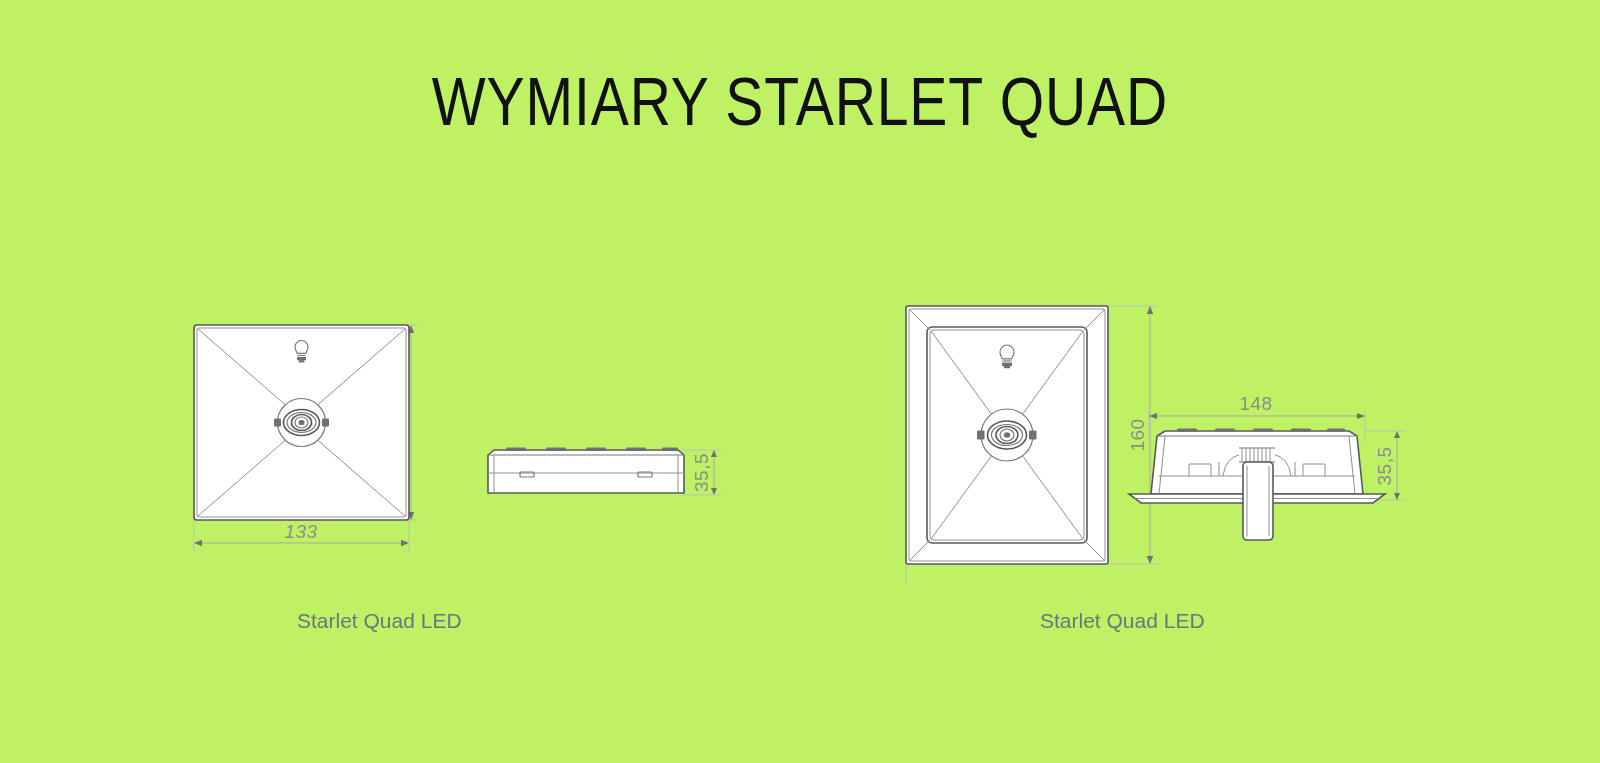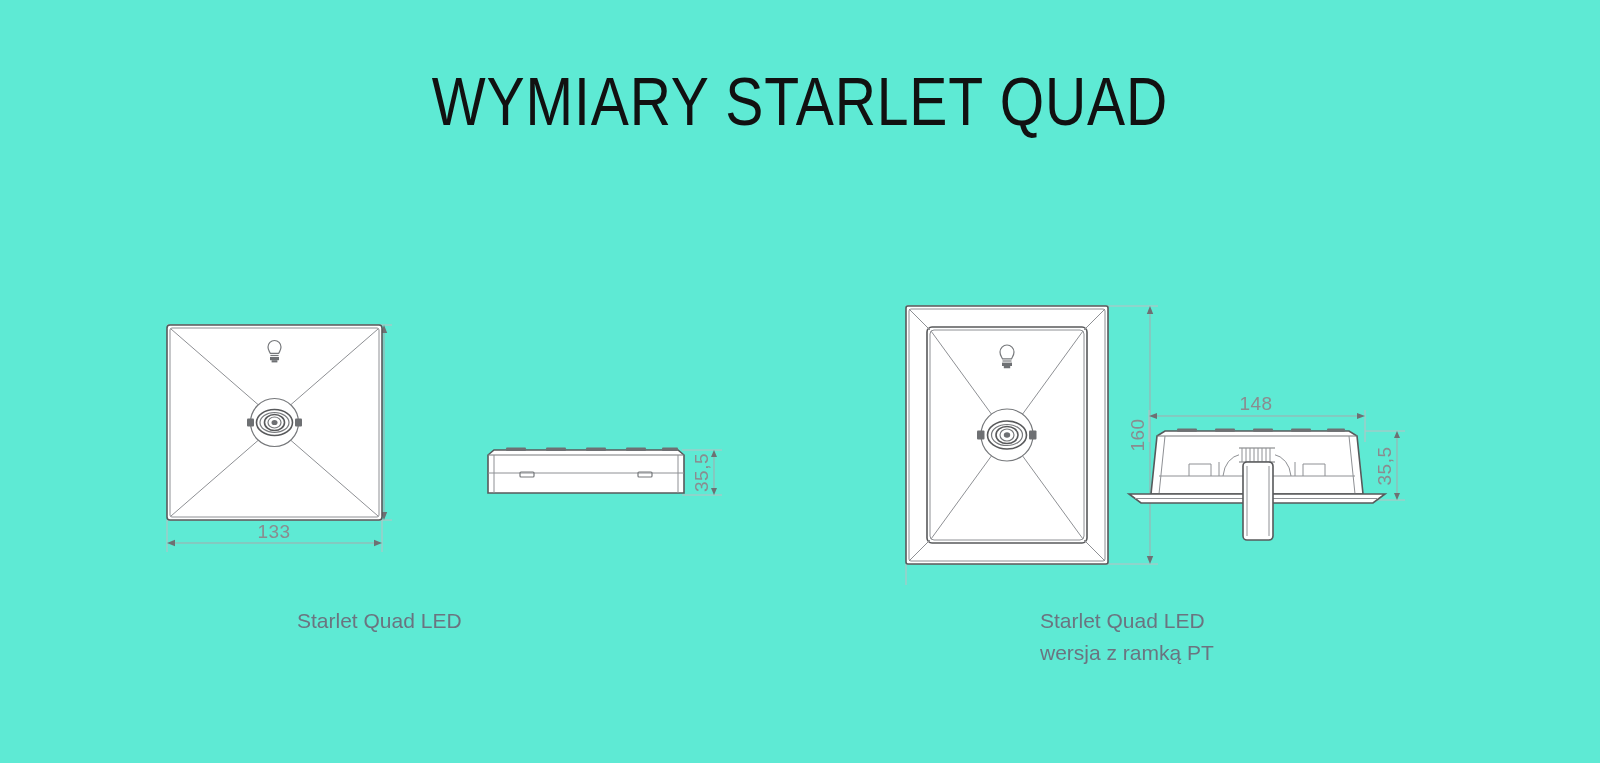--- a/index.html
+++ b/index.html
@@ -13,21 +13,21 @@
     height: 763px;
     position: relative;
     overflow: hidden;
     font-family: "Liberation Sans", sans-serif;
     -webkit-font-smoothing: antialiased;
   }
 
   .page {
     position: absolute;
     inset: 0;
-    background: #5eead4;
+    background: #bef264;
   }
 
   
   .title {
     position: absolute;
     left: 0;
     right: 0;
     top: 62px;
     text-align: center;
     font-family: "Liberation Sans Narrow", "Liberation Sans", sans-serif;
@@ -75,21 +75,21 @@
     letter-spacing: 0.5px;
   }
 </style>
 </head>
 <body>
 
 <div class="page">
 
   <div class="title">WYMIARY STARLET QUAD</div>
 
-  <div class="dwg" style="left:134px; top:300px;">
+  <div class="dwg" style="left:161px; top:300px;font-style:italic;">
     <svg width="290" height="260" viewBox="0 0 290 260">
 
       <line class="ln-ext" x1="33" y1="25" x2="258" y2="25"></line>
       <line class="ln-ext" x1="33" y1="220" x2="258" y2="220"></line>
       <line class="ln-ext" x1="33" y1="220" x2="33" y2="252"></line>
       <line class="ln-ext" x1="248" y1="220" x2="248" y2="252"></line>
 
       <line class="ln-dim" x1="250" y1="27" x2="250" y2="218"></line>
       <path class="fill-tab" d="M250 25 l-3.2 8 h6.4 z"></path>
       <path class="fill-tab" d="M250 220 l-3.2 -8 h6.4 z"></path>
@@ -285,16 +285,15 @@
         <rect class="fill-wht" x="116" y="72" width="30" height="78" rx="4"></rect>
         <rect class="ln-body" x="116" y="72" width="30" height="78" rx="4"></rect>
         <line class="ln-thin" x1="120" y1="76" x2="120" y2="146"></line>
         <line class="ln-thin" x1="142" y1="76" x2="142" y2="146"></line>
       </g>
     </svg>
   </div>
 
   <div class="caption" style="left:1040px; top:605px; width:300px;">
     <span class="cap-line">Starlet Quad LED</span>
-    <span class="cap-line">wersja z ramką PT</span>
   </div>
 
 </div>
 
 </body></html>

